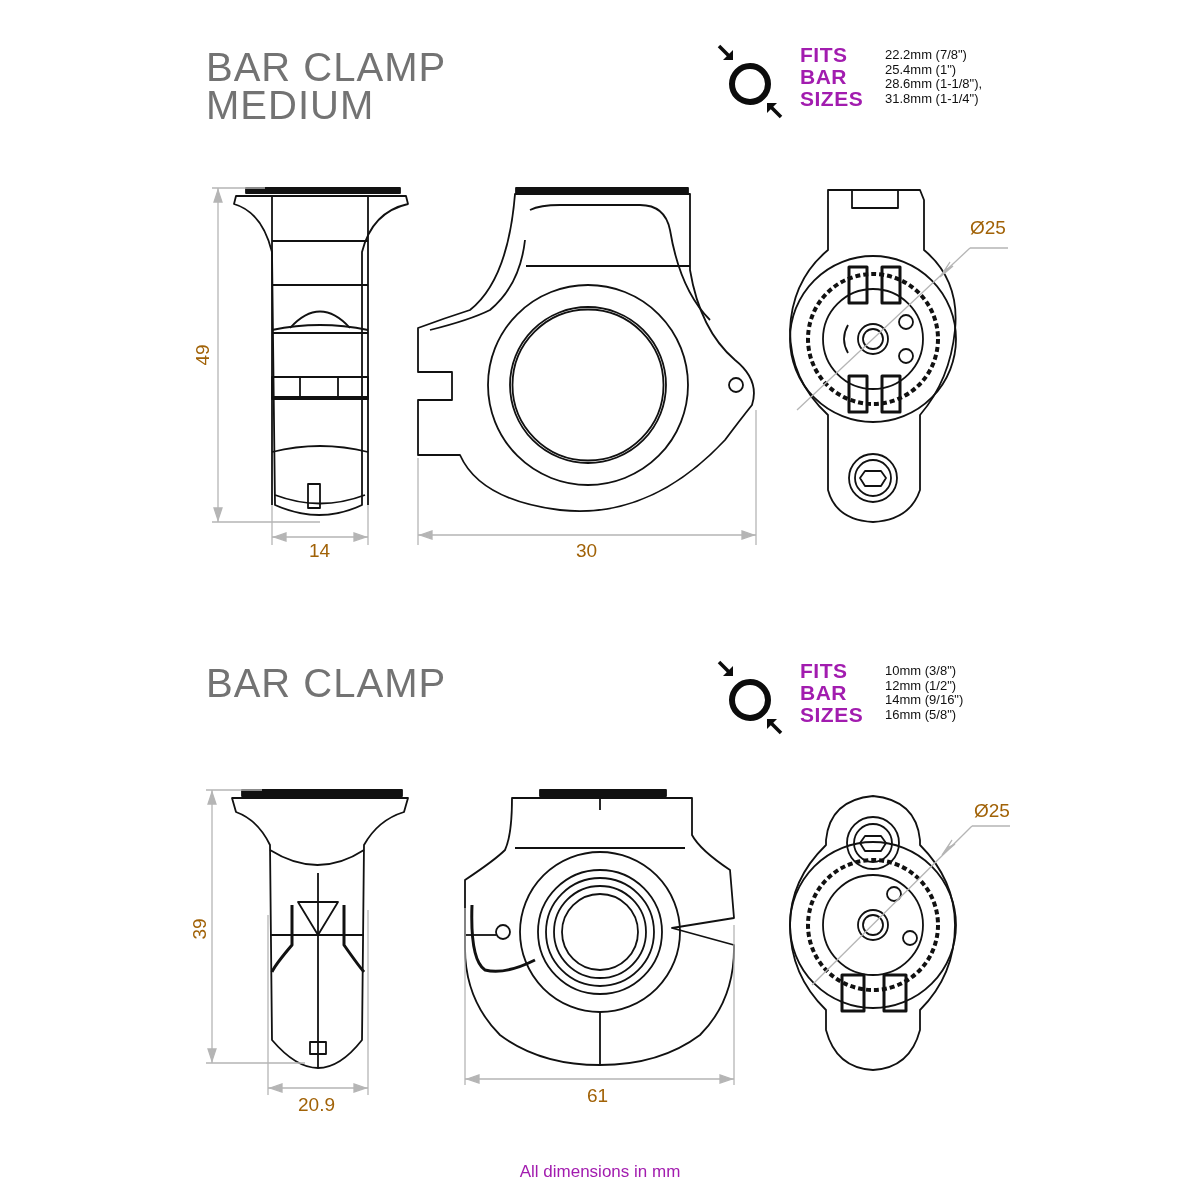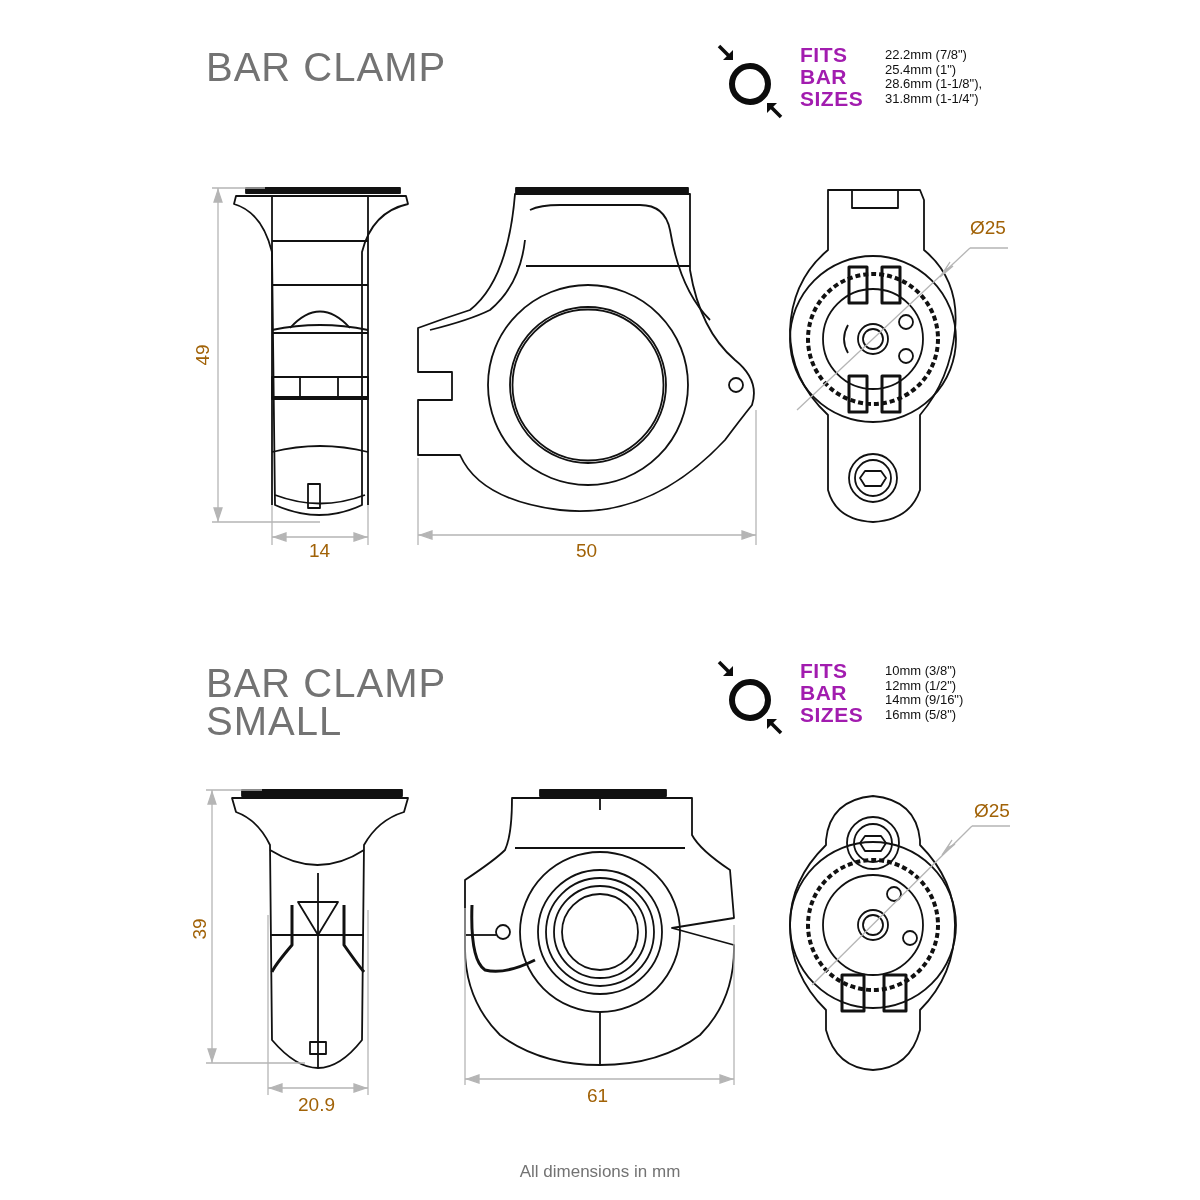--- a/index.html
+++ b/index.html
@@ -8,27 +8,28 @@
   .title span{display:block;}
   .fits{position:absolute;left:715px;width:340px;height:80px;}
   .fits svg{position:absolute;left:0;top:0;}
   .fits-label{position:absolute;left:85px;top:4px;font-weight:700;font-size:21px;line-height:22px;letter-spacing:0.5px;color:#a21caf;}
   .fits-label span{display:block;}
   .fits-sizes{position:absolute;left:170px;top:8px;font-size:13px;line-height:14.5px;color:#111;}
   .fits-sizes span{display:block;white-space:nowrap;}
   .drawing{position:absolute;left:0;top:0;}
   .dim{position:absolute;font-size:19px;color:#a16207;}
   .dim.rot{transform:rotate(-90deg);transform-origin:center;}
-  .footer{position:absolute;left:0;width:1200px;top:1162px;text-align:center;font-size:17px;color:#737373;}
+  .footer{position:absolute;left:0;width:1200px;top:1162px;text-align:center;font-size:17px;color:#a21caf;}
 </style>
 </head>
 <body>
 
 <div class="title" style="top:48px;">
   <span>BAR CLAMP</span>
+  <span>MEDIUM</span>
 </div>
 
 <div class="fits" style="top:40px;">
   <svg width="85" height="80">
     <circle cx="35" cy="44" r="18" fill="none" stroke="#0c0c0c" stroke-width="6"></circle>
     <line x1="4" y1="6" x2="15" y2="17" stroke="#0c0c0c" stroke-width="3.5"></line>
     <polygon points="18,20 18,10 8,20" fill="#0c0c0c"></polygon>
     <line x1="66" y1="77" x2="55" y2="66" stroke="#0c0c0c" stroke-width="3.5"></line>
     <polygon points="52,63 52,73 62,63" fill="#0c0c0c"></polygon>
   </svg>
@@ -184,26 +185,25 @@
     <polygon points="732,1079 720,1075 720,1083"></polygon>
 
     <line x1="812" y1="985" x2="972" y2="826"></line>
     <line x1="972" y1="826" x2="1010" y2="826"></line>
     <polygon points="942,855 952,840 947,848 955,844"></polygon>
   </g>
 </svg>
 
 <div class="dim rot" style="left:192px;top:344px;">49</div>
 <div class="dim" style="left:309px;top:540px;text-align:center;">14</div>
-<div class="dim" style="left:576px;top:540px;">50</div>
+<div class="dim" style="left:576px;top:540px;">30</div>
 <div class="dim" style="left:970px;top:217px;">Ø25</div>
 
 <div class="title" style="top:664px;">
   <span>BAR CLAMP</span>
-  <span>SMALL</span>
 </div>
 
 <div class="fits" style="top:656px;">
   <svg width="85" height="80">
     <circle cx="35" cy="44" r="18" fill="none" stroke="#0c0c0c" stroke-width="6"></circle>
     <line x1="4" y1="6" x2="15" y2="17" stroke="#0c0c0c" stroke-width="3.5"></line>
     <polygon points="18,20 18,10 8,20" fill="#0c0c0c"></polygon>
     <line x1="66" y1="77" x2="55" y2="66" stroke="#0c0c0c" stroke-width="3.5"></line>
     <polygon points="52,63 52,73 62,63" fill="#0c0c0c"></polygon>
   </svg>

